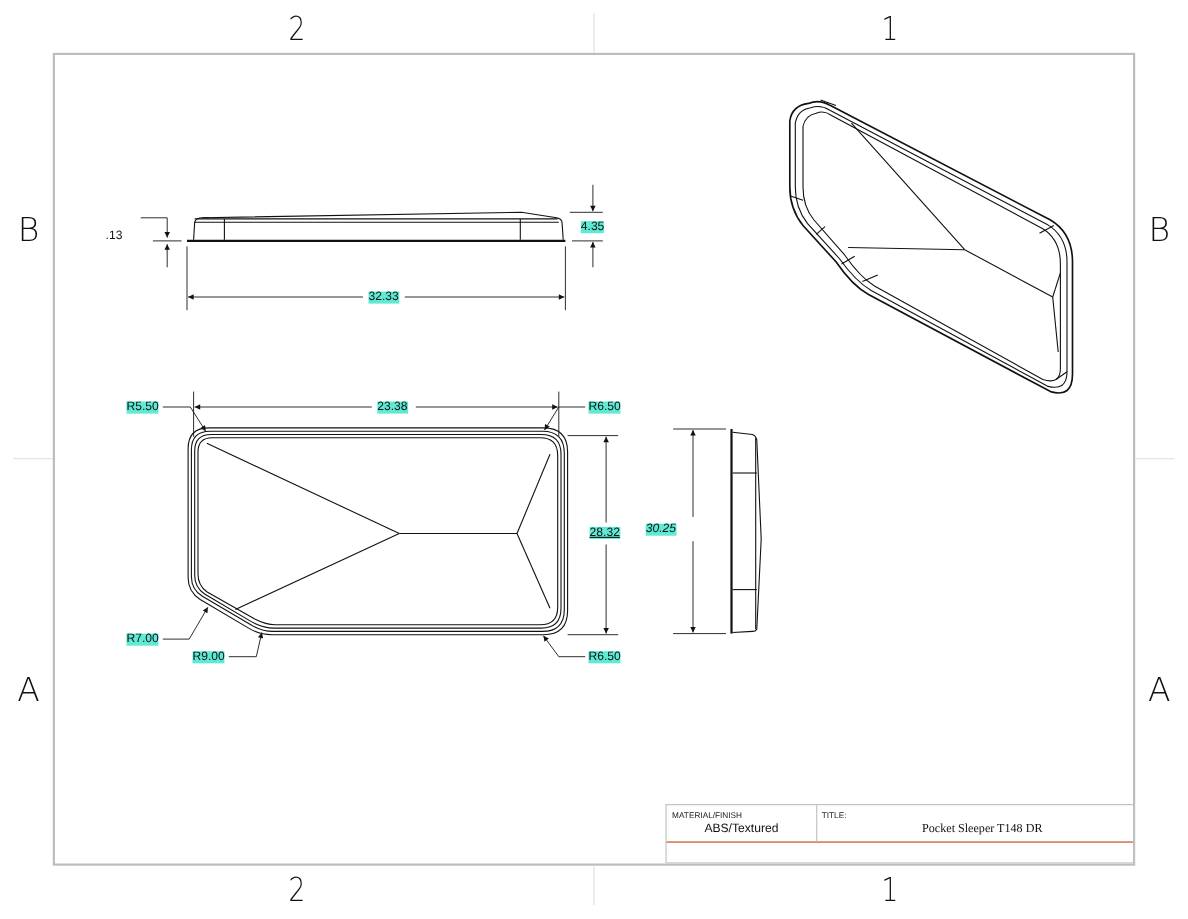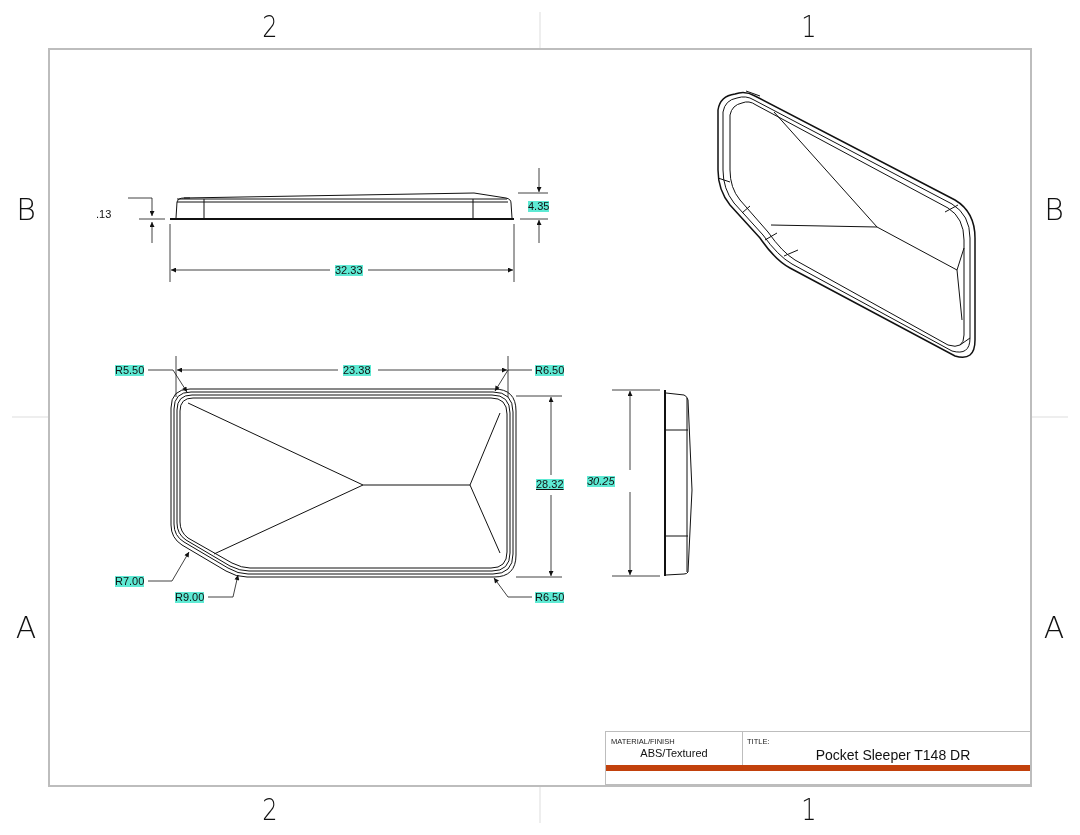--- a/index.html
+++ b/index.html
@@ -1,26 +1,26 @@
 <!DOCTYPE html>
 <html><head>
 <meta charset="utf-8">
 <style>
   html, body { margin:0; padding:0; background:#ffffff; }
   body { width:1080px; height:835px; position:relative; overflow:hidden; font-family:"Liberation Sans", sans-serif; color:#111; }
   .zone { position:absolute; font-family:"DejaVu Sans", sans-serif; font-size:30px; font-weight:300; color:#111; transform:translate(-50%,-50%); line-height:1; }
   .zone.narrow { transform:translate(-50%,-50%) scaleX(0.8); }
   svg { position:absolute; left:0; top:0; }
   .tb { position:absolute; left:605px; top:731px; width:426px; height:54px; border:1px solid #bdbdbd; box-sizing:border-box; background:#fff; font-family:"Liberation Sans", sans-serif; }
-  .tb .row1 { position:absolute; left:0; top:0; width:100%; height:33px; border-bottom:6px solid #c2410c; }
+  .tb .row1 { position:absolute; left:0; top:0; width:100%; height:33px; border-bottom:1px solid #c2410c; }
   .tb .cell-mat { position:absolute; left:0; top:0; width:136px; height:33px; border-right:1px solid #bdbdbd; }
   .tb .cell-title { position:absolute; left:136px; top:0; right:0; height:33px; }
   .tb .lbl { position:absolute; left:5px; top:5px; font-size:7.5px; letter-spacing:0; color:#222; }
   .tb .val-mat { position:absolute; left:0; width:136px; top:15px; text-align:center; font-size:11px; }
-  .tb .val-title { position:absolute; left:0; right:0; top:15px; text-align:center; font-size:14px; padding-left:14px; }
+  .tb .val-title { position:absolute; left:0; right:0; top:15px; text-align:center; font-size:11px; padding-left:14px;font-family:Liberation Serif, serif; }
   .tb .row2 { position:absolute; left:0; top:33px; width:100%; height:20px; }
   .tb .cell-note { position:absolute; left:0; top:0; width:330px; height:20px; border-right:1px solid #bdbdbd; text-align:center; font-size:8px; line-height:20px; }
   .tb .cell-sheet { position:absolute; left:330px; top:0; right:0; height:20px; text-align:center; font-size:11px; line-height:20px; }
   .dim { position:absolute; font-size:11px; font-family:"Liberation Sans", sans-serif; color:#111; background:#5eead4; line-height:1; }
 </style>
 </head>
 <body>
 
 <div class="zone narrow" style="left:270px; top:27px;">2</div>
 <div class="zone narrow" style="left:809px; top:27px;">1</div>

